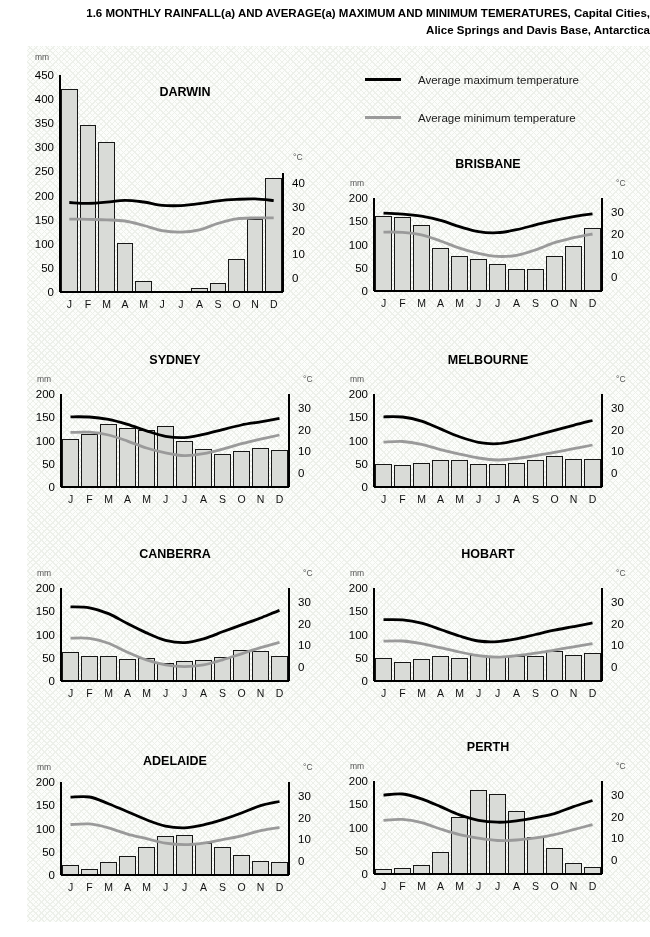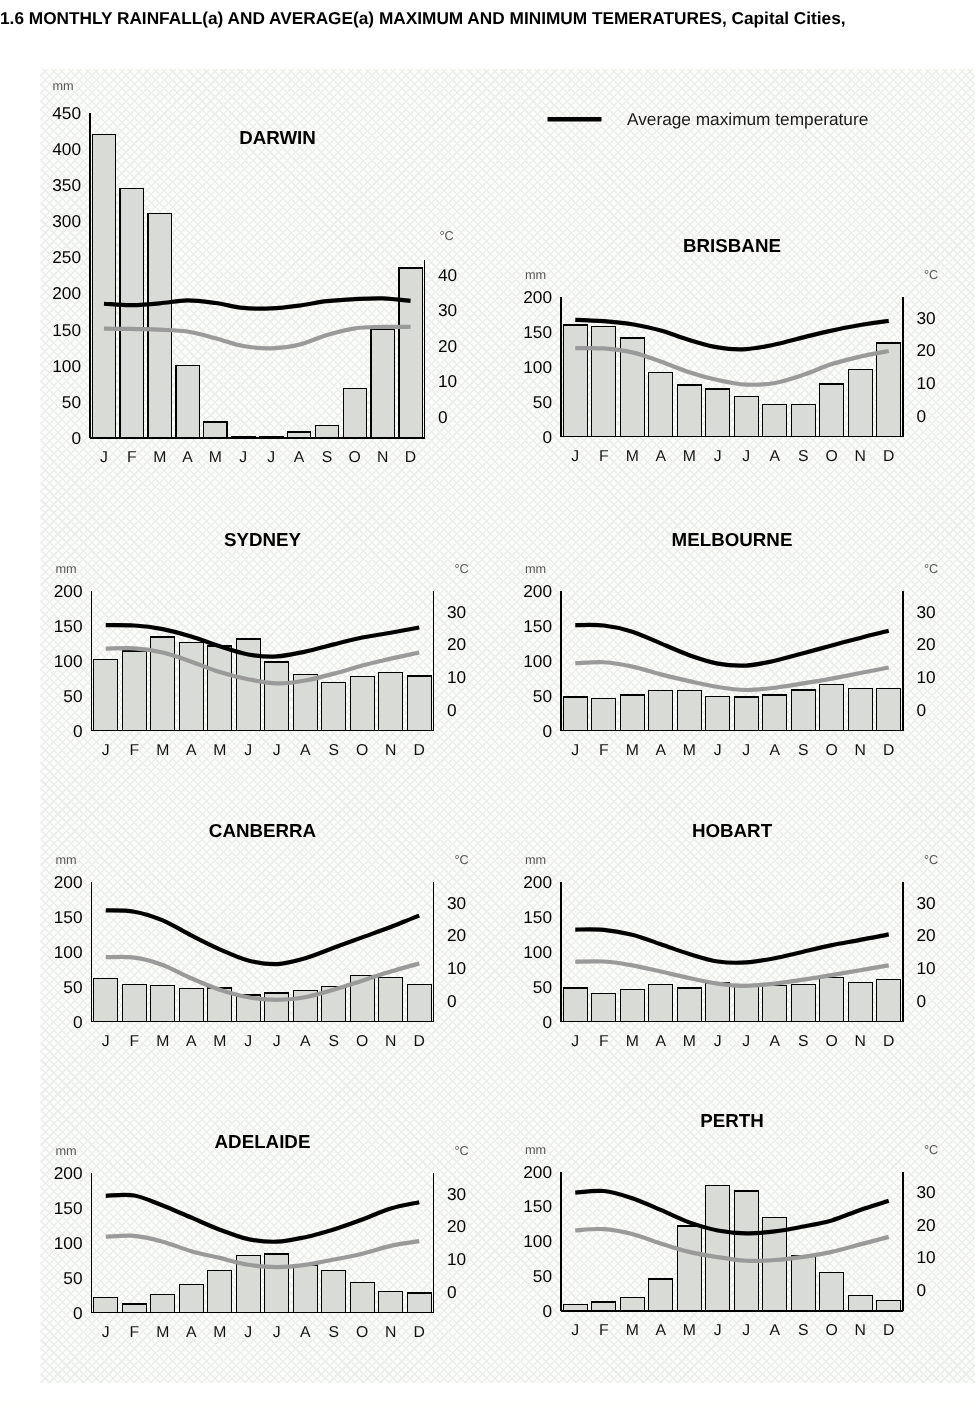--- a/index.html
+++ b/index.html
@@ -1,18 +1,18 @@
 <!DOCTYPE html>
 <html><head>
 <meta charset="utf-8">
 <style>
   html,body{margin:0;padding:0;}
   body{background:#ffffff;font-family:"Liberation Sans",sans-serif;}
   .page{position:relative;width:650px;height:937px;background:#ffffff;overflow:hidden;}
-  .fig-title{position:absolute;top:5px;left:0;width:650px;text-align:left;
+  .fig-title{position:absolute;top:5px;left:0;width:650px;text-align:right;
     font-size:11.5px;font-weight:bold;color:#000;line-height:1.45;}
   .canvas{position:absolute;left:27px;top:46px;width:623px;height:876px;
     background-color:#fcfdfb;
     background-image:
       repeating-linear-gradient(45deg,#edf0ea 0 1px,transparent 1px 4px),
       repeating-linear-gradient(-45deg,#edf0ea 0 1px,transparent 1px 4px);}
   .chart{position:absolute;}
   .legend{position:absolute;left:362px;top:64px;width:284px;}
   .legend-row{display:flex;align-items:center;margin-bottom:7px;height:31px;}
   .swatch-wrap{width:48px;display:flex;align-items:center;}
@@ -22,30 +22,37 @@
   .legend-label{font-size:11.5px;color:#1a1a1a;margin-left:8px;}
   svg text{font-family:"Liberation Sans",sans-serif;}
 </style>
 </head>
 <body>
 
 <div class="page">
 
   <div class="fig-title">
     <div>1.6 MONTHLY RAINFALL(a) AND AVERAGE(a) MAXIMUM AND MINIMUM TEMERATURES, Capital Cities,</div>
+    <div>Alice Springs and Davis Base, Antarctica</div>
   </div>
 
   <div class="canvas"></div>
 
   <div class="legend">
     <div class="legend-row">
       <span class="swatch-wrap">
         <span class="line-swatch" id="sw-max" style="background: rgb(0, 0, 0);"></span>
       </span>
       <span class="legend-label">Average maximum temperature</span>
+    </div>
+    <div class="legend-row">
+      <span class="swatch-wrap">
+        <span class="line-swatch" id="sw-min" style="background: rgb(154, 154, 154);"></span>
+      </span>
+      <span class="legend-label">Average minimum temperature</span>
     </div>
   </div>
 
   <div class="chart" style="left: 27px; top: 50px;"><svg width="312" height="268" viewBox="0 0 312 268">
         <rect x="34.5" y="39.5" width="15.6" height="202.5" fill="#d9dbd7" stroke="#000000" stroke-width="0.9" shape-rendering="crispEdges"></rect>
         <rect x="53.1" y="75.6" width="15.6" height="166.4" fill="#d9dbd7" stroke="#000000" stroke-width="0.9" shape-rendering="crispEdges"></rect>
         <rect x="71.7" y="92.5" width="15.6" height="149.5" fill="#d9dbd7" stroke="#000000" stroke-width="0.9" shape-rendering="crispEdges"></rect>
         <rect x="90.3" y="193.8" width="15.6" height="48.2" fill="#d9dbd7" stroke="#000000" stroke-width="0.9" shape-rendering="crispEdges"></rect>
         <rect x="108.8" y="231.4" width="15.6" height="10.6" fill="#d9dbd7" stroke="#000000" stroke-width="0.9" shape-rendering="crispEdges"></rect>
         <rect x="127.4" y="241.0" width="15.6" height="1.0" fill="#d9dbd7" stroke="#000000" stroke-width="0.9" shape-rendering="crispEdges"></rect>

